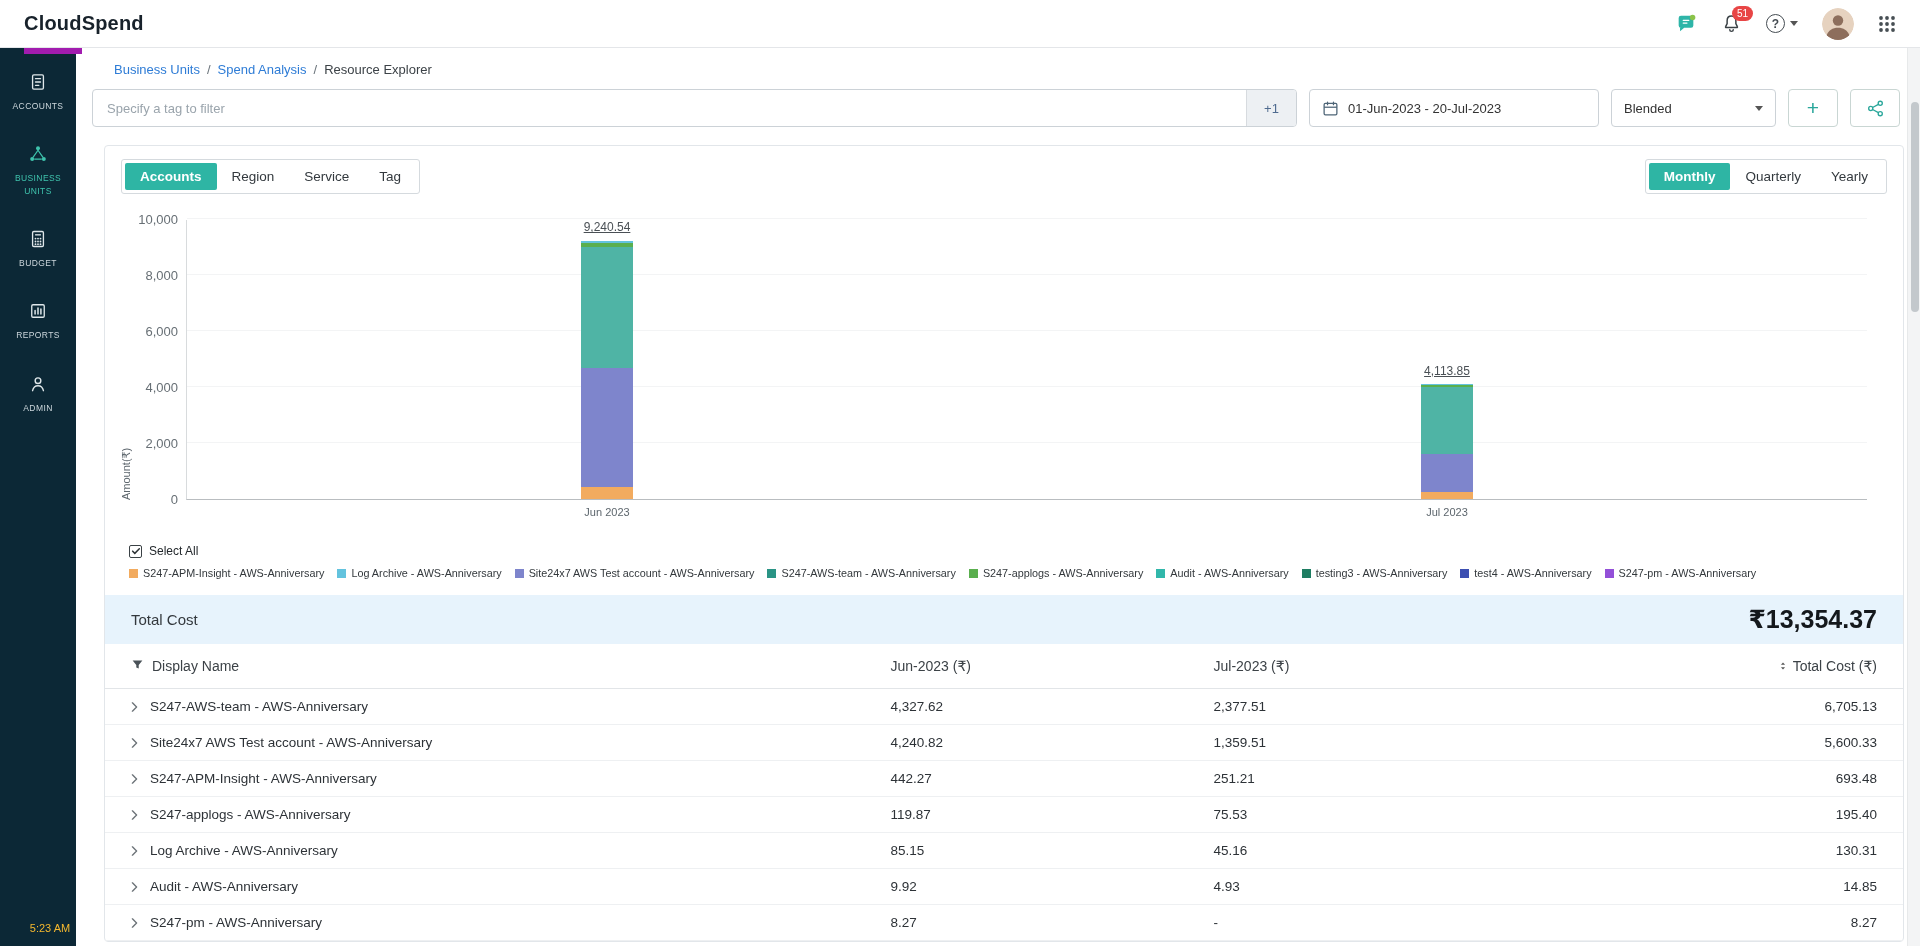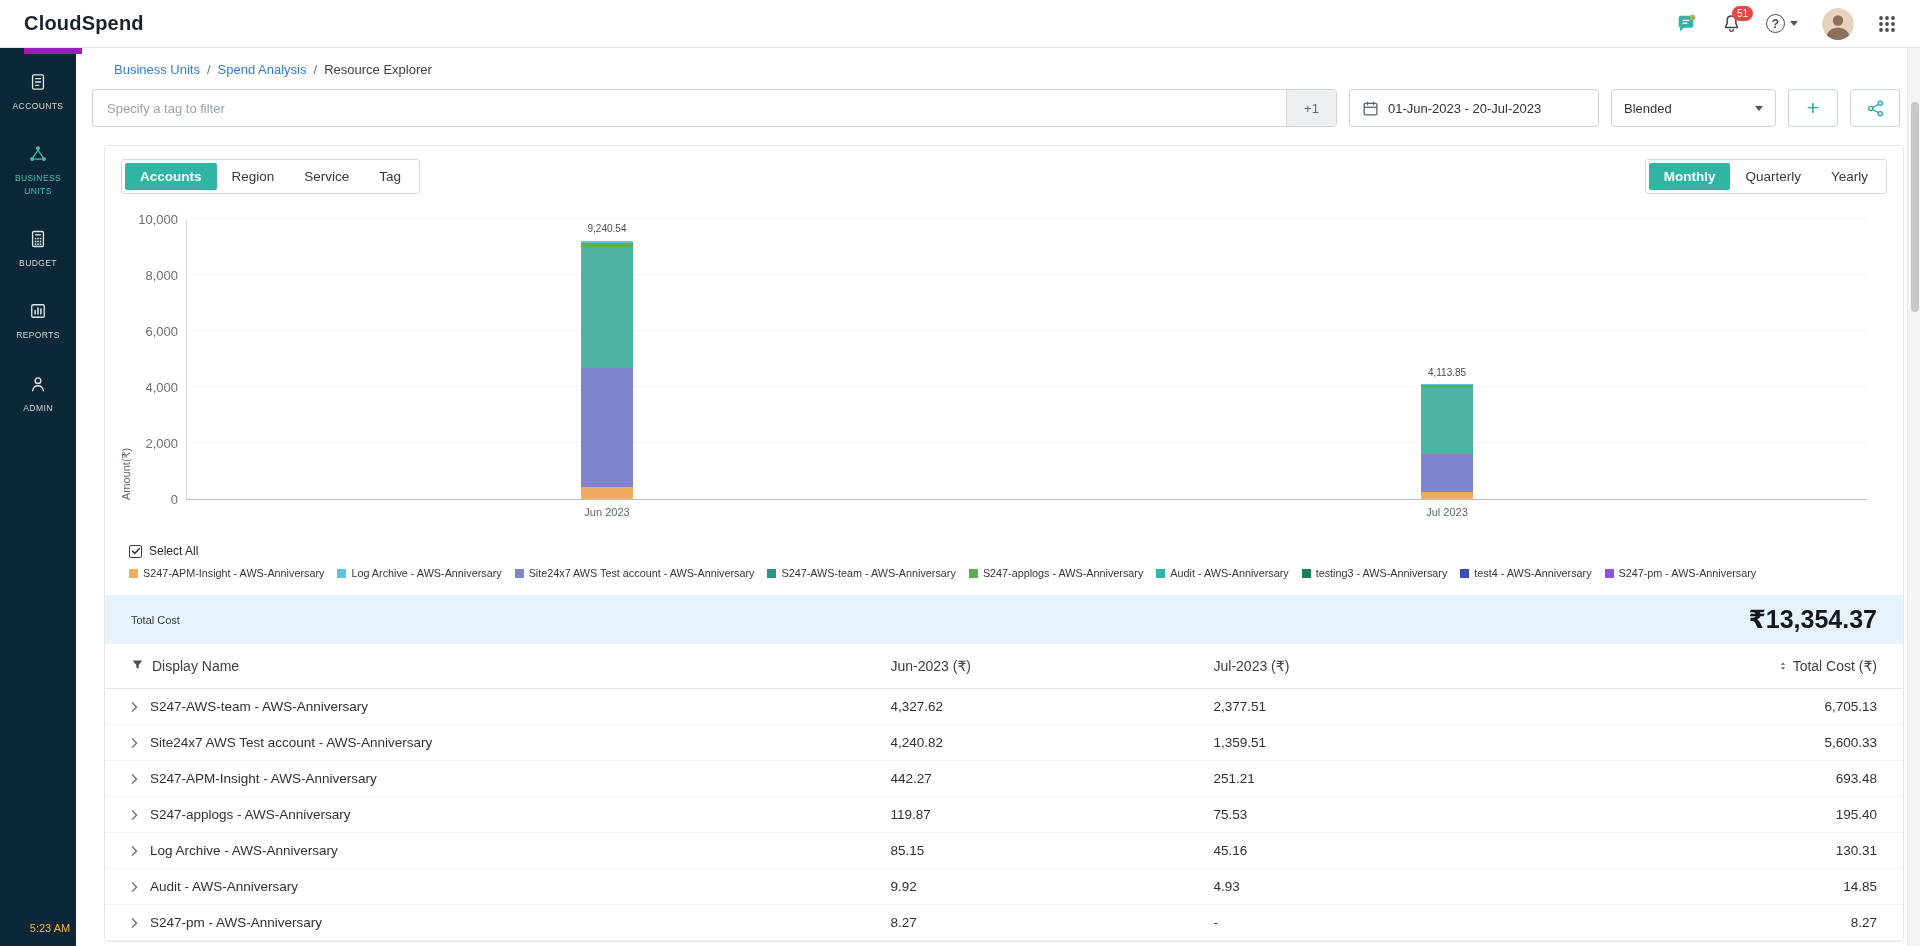--- a/index.html
+++ b/index.html
@@ -37,21 +37,21 @@
 .filter-row{display:flex;align-items:center;gap:12px;padding:0 4px 0 16px;}
 .control{height:38px;background:#fff;border:1px solid #ccd2d7;border-radius:4px;display:flex;
   align-items:center;font-size:13px;color:#333;}
 .bu-select{width:300px;padding:0 12px;justify-content:space-between;cursor:pointer;}
 .tag-box{flex:1;overflow:hidden;}
 .tag-box input{border:0;outline:0;flex:1;height:100%;padding:0 14px;font-size:13px;color:#333;
   background:transparent;font-family:inherit;}
 .tag-box input::placeholder{color:#9aa4ac;}
 .plus1{width:50px;align-self:stretch;background:#edf0f3;border-left:1px solid #d7dbdf;display:flex;
   align-items:center;justify-content:center;color:#4f6b8f;cursor:pointer;}
-.date-box{width:250px;padding:0 12px;gap:9px;cursor:pointer;}
+.date-box{width:290px;padding:0 12px;gap:9px;cursor:pointer;}
 .cost-select{width:165px;padding:0 12px;justify-content:space-between;cursor:pointer;}
 .icon-btn{width:50px;justify-content:center;cursor:pointer;border-color:#c9d6d3;}
 .plus-btn{color:#2aa79b;font-size:21px;}
 
 .card{margin:18px 0 0 28px;background:#fff;border:1px solid #e2e6ea;border-radius:4px;}
 .card-head{display:flex;justify-content:space-between;align-items:center;padding:13px 16px 4px;}
 .tabgroup{display:inline-flex;border:1px solid #d5dade;border-radius:3px;padding:3px;background:#fff;}
 .tab{padding:6px 15px;font-size:13.5px;color:#33393e;cursor:pointer;border-radius:2px;white-space:nowrap;}
 .tab.active{background:#2eb5a4;color:#fff;font-weight:700;}
 
@@ -59,36 +59,36 @@
 .ylabel{writing-mode:vertical-rl;transform:rotate(180deg);font-size:11px;color:#5d666d;height:280px;
   display:flex;align-items:center;}
 .plot{position:relative;flex:1;height:280px;margin-left:54px;border-left:1px solid #d8dbdd;
   border-bottom:1px solid #b9bdc0;}
 .gridline{position:absolute;left:0;right:0;height:1px;background:#f3f4f5;}
 .ytick{position:absolute;right:calc(100% + 9px);transform:translateY(50%);font-size:13px;
   color:#676f75;white-space:nowrap;}
 .bar{position:absolute;bottom:0;width:52px;transform:translateX(-50%);display:flex;
   flex-direction:column;justify-content:flex-end;cursor:pointer;}
 .seg{width:100%;}
-.bar-total{position:absolute;transform:translateX(-50%);font-size:10px;color:#4a5055;white-space:nowrap;}
+.bar-total{position:absolute;transform:translateX(-50%);font-size:12px;color:#4a5055;white-space:nowrap;text-decoration:underline;}
 .xtick{position:absolute;top:calc(100% + 7px);transform:translateX(-50%);font-size:11px;
   color:#5d666d;white-space:nowrap;}
 
 .legend{padding:6px 20px 16px 24px;}
 .select-all{display:inline-flex;align-items:center;gap:7px;font-size:12px;color:#23282c;
   cursor:pointer;margin-bottom:9px;}
 .checkbox{width:13px;height:13px;border:1.5px solid #3a4145;border-radius:2px;display:inline-flex;
   align-items:center;justify-content:center;background:#fff;}
 .legend-items{display:flex;flex-wrap:wrap;gap:7px 13px;align-items:center;}
 .li{display:inline-flex;align-items:center;gap:5px;font-size:10.8px;color:#33383c;cursor:pointer;}
 .sw{width:9px;height:9px;flex-shrink:0;}
 
 .total-row{display:flex;justify-content:space-between;align-items:center;background:#e7f3fc;
   padding:10px 26px;}
-.total-label{font-size:11px;color:#33383d;}
+.total-label{font-size:15px;color:#33383d;}
 .total-value{font-size:25px;font-weight:700;color:#14181c;}
 .thead,.trow{display:grid;grid-template-columns:43.5% 18.5% 23.5% 1fr;align-items:center;padding:0 26px;}
 .thead{height:45px;border-bottom:1px solid #e2e5e8;font-size:14px;color:#3c4247;}
 .hcell{display:flex;align-items:flex-start;gap:8px;}
 .trow{height:36px;border-bottom:1px solid #eef0f2;font-size:13.5px;color:#2d3237;cursor:pointer;}
 .namecell{display:flex;align-items:center;gap:12px;}
 .numcell{justify-self:end;text-align:right;}
 .sortcell{justify-self:end;display:flex;align-items:center;gap:5px;}
 
 .scrollbar{position:absolute;right:0;top:0;bottom:0;width:13px;background:#f3f4f5;

